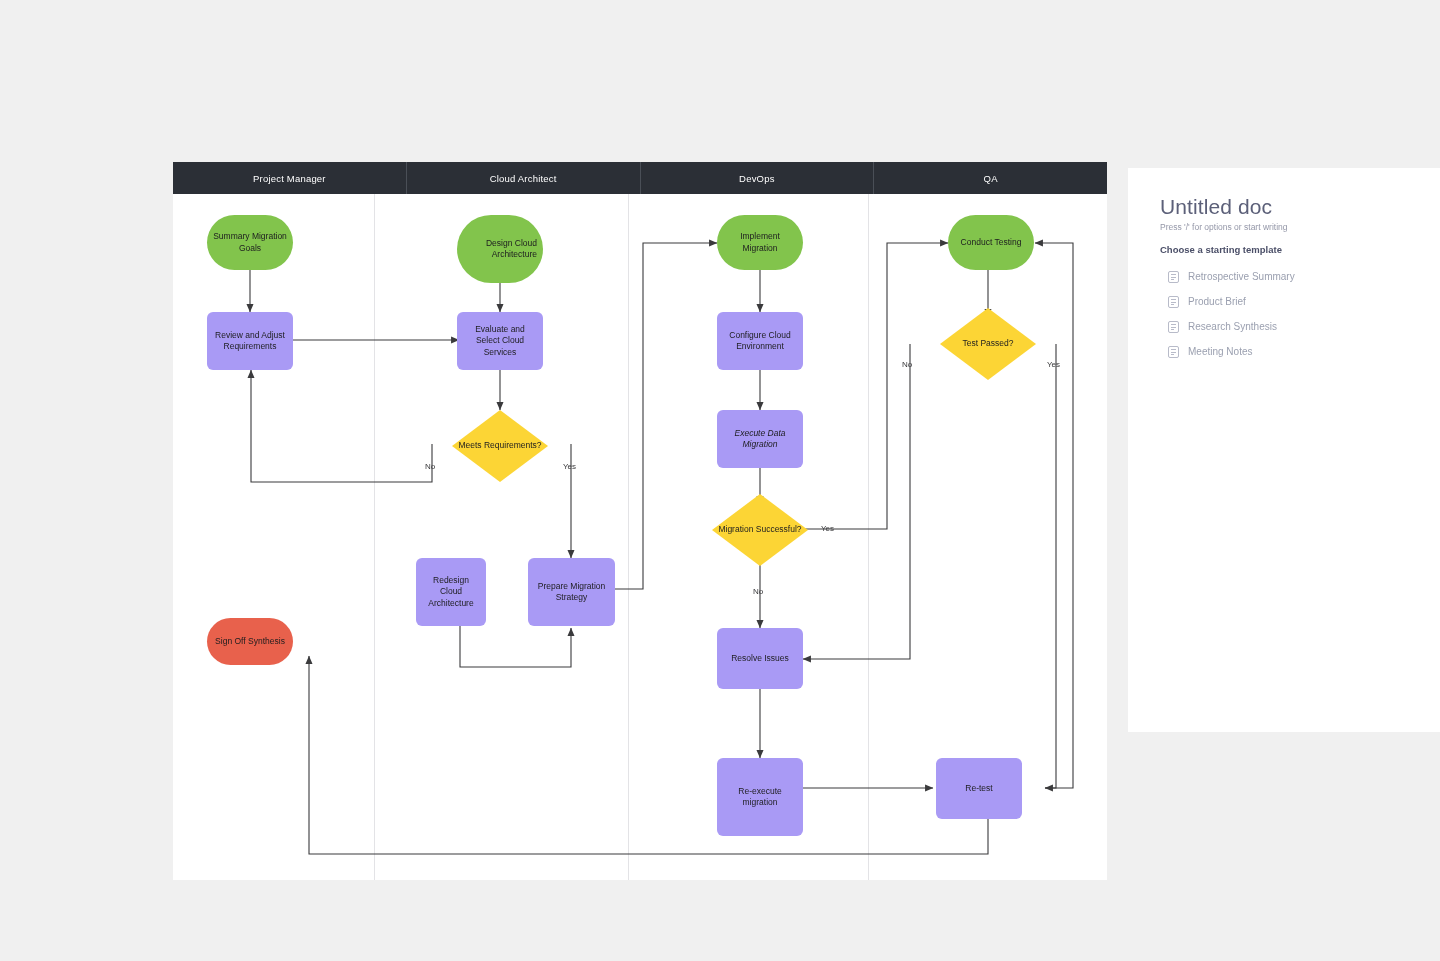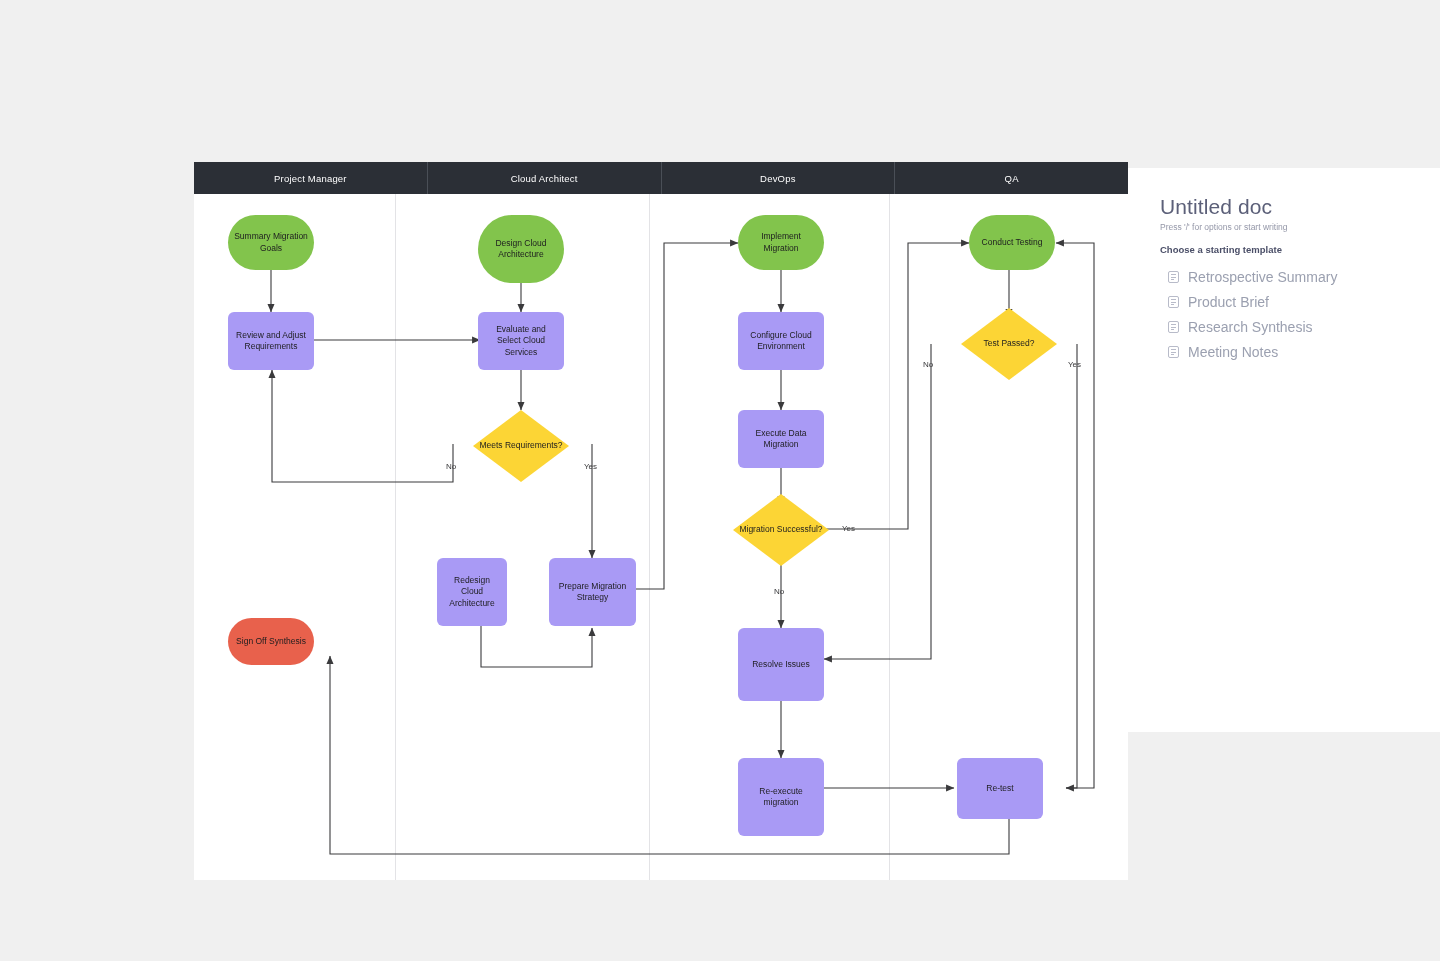--- a/index.html
+++ b/index.html
@@ -7,21 +7,21 @@
     width:1440px;height:961px;
     background:#f0f0f0;
     font-family:"Liberation Sans", sans-serif;
     overflow:hidden;
     position:relative;
   }
   #canvas-root{position:absolute;inset:0;}
 
   
   .board{
-    position:absolute;left:194px;top:162px;width:934px;height:718px;
+    position:absolute;left:173px;top:162px;width:934px;height:718px;
     background:#ffffff;
   }
   .lane-headers{
     position:absolute;left:0;top:0;width:934px;height:32px;
     background:#2b2f36;display:flex;
   }
   .lane-head{
     flex:1;display:flex;align-items:center;justify-content:center;
     color:#ffffff;font-size:9.5px;letter-spacing:.2px;
     border-right:1px solid #4a4f57;box-sizing:border-box;
@@ -80,21 +80,21 @@
   .tpl-icon{
     width:11px;height:12px;border:1px solid #b8bbc9;border-radius:2px;
     margin-right:9px;box-sizing:border-box;position:relative;flex:none;
   }
   .tpl-icon i{
     position:absolute;left:2px;right:2px;height:1px;background:#b8bbc9;display:block;
   }
   .tpl-icon i:nth-child(1){top:2.5px;}
   .tpl-icon i:nth-child(2){top:5px;}
   .tpl-icon i:nth-child(3){top:7.5px;right:4px;}
-  .tpl-label{font-size:14px;color:#9ba0b0;}
+  .tpl-label{font-size:10px;color:#9ba0b0;}
 </style>
 </head>
 <body>
 
 <div id="canvas-root">
 
   <div class="board">
 
     <div class="lane-headers">
       <div class="lane-head">Project Manager</div>
@@ -162,21 +162,21 @@
     </div>
 
     <div class="node process" style="left:34px;top:150px;width:86px;height:58px;">
       <span>Review and Adjust Requirements</span>
     </div>
 
     <div class="node end" style="left:34px;top:456px;width:86px;height:47px;">
       <span>Sign Off Synthesis</span>
     </div>
 
-    <div class="node start" style="left:284px;top:53px;width:86px;height:68px;">
+    <div class="node start" style="left:284px;top:53px;width:86px;height:68px;text-align:right;">
       <span>Design Cloud Architecture</span>
     </div>
 
     <div class="node process" style="left:284px;top:150px;width:86px;height:58px;">
       <span>Evaluate and Select Cloud Services</span>
     </div>
 
     <div class="node decision" style="left:279px;top:248px;width:96px;height:72px;">
       <div class="diamond-shape"></div>
       <span class="dlabel">Meets Requirements?</span>
@@ -191,30 +191,30 @@
     </div>
 
     <div class="node start" style="left:544px;top:53px;width:86px;height:55px;">
       <span>Implement Migration</span>
     </div>
 
     <div class="node process" style="left:544px;top:150px;width:86px;height:58px;">
       <span>Configure Cloud Environment</span>
     </div>
 
-    <div class="node process" style="left:544px;top:248px;width:86px;height:58px;">
+    <div class="node process" style="left:544px;top:248px;width:86px;height:58px;font-style:italic;">
       <span>Execute Data Migration</span>
     </div>
 
     <div class="node decision" style="left:539px;top:332px;width:96px;height:72px;">
       <div class="diamond-shape"></div>
       <span class="dlabel">Migration Successful?</span>
     </div>
 
-    <div class="node process" style="left:544px;top:466px;width:86px;height:73px;">
+    <div class="node process" style="left:544px;top:466px;width:86px;height:61px;">
       <span>Resolve Issues</span>
     </div>
 
     <div class="node process" style="left:544px;top:596px;width:86px;height:78px;">
       <span>Re-execute migration</span>
     </div>
 
     <div class="node start" style="left:775px;top:53px;width:86px;height:55px;">
       <span>Conduct Testing</span>
     </div>

